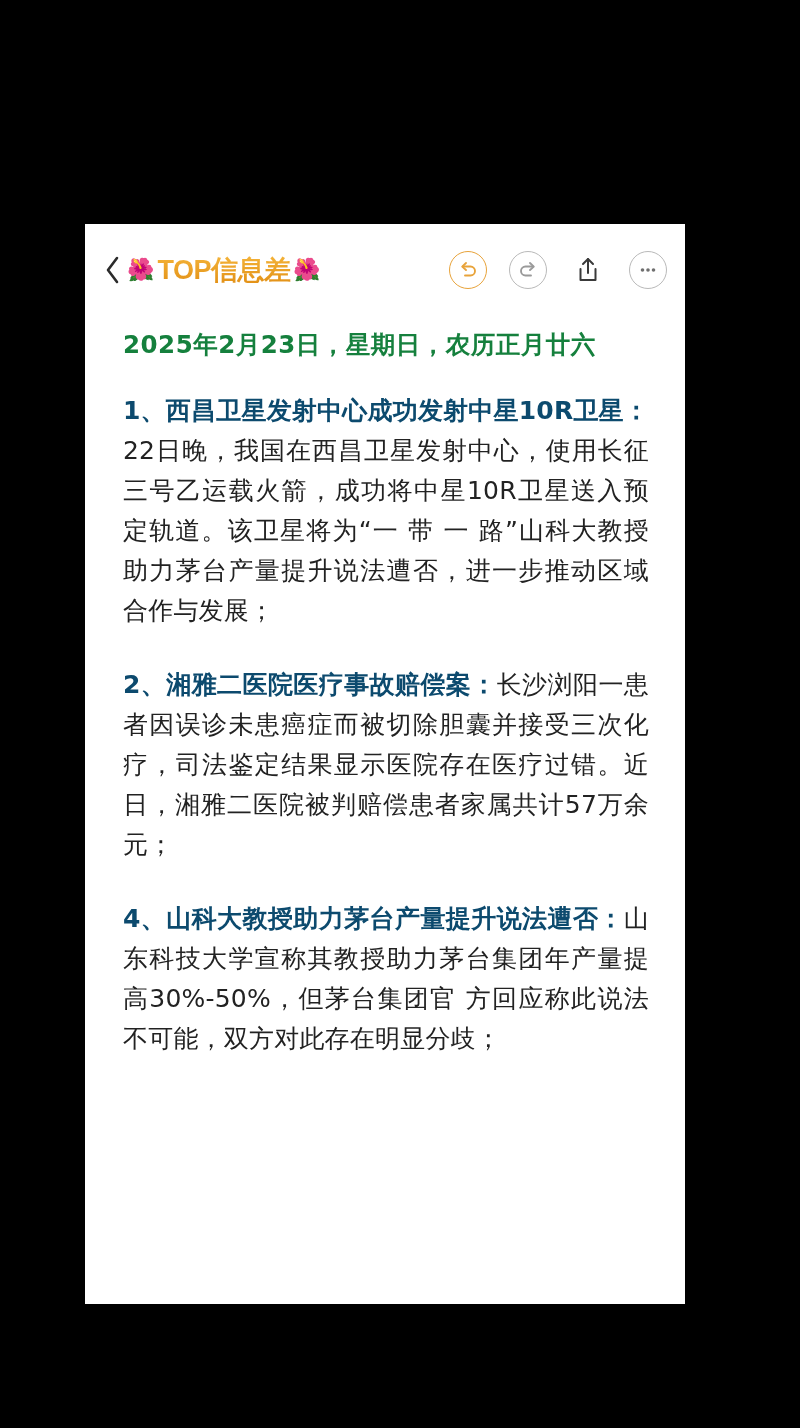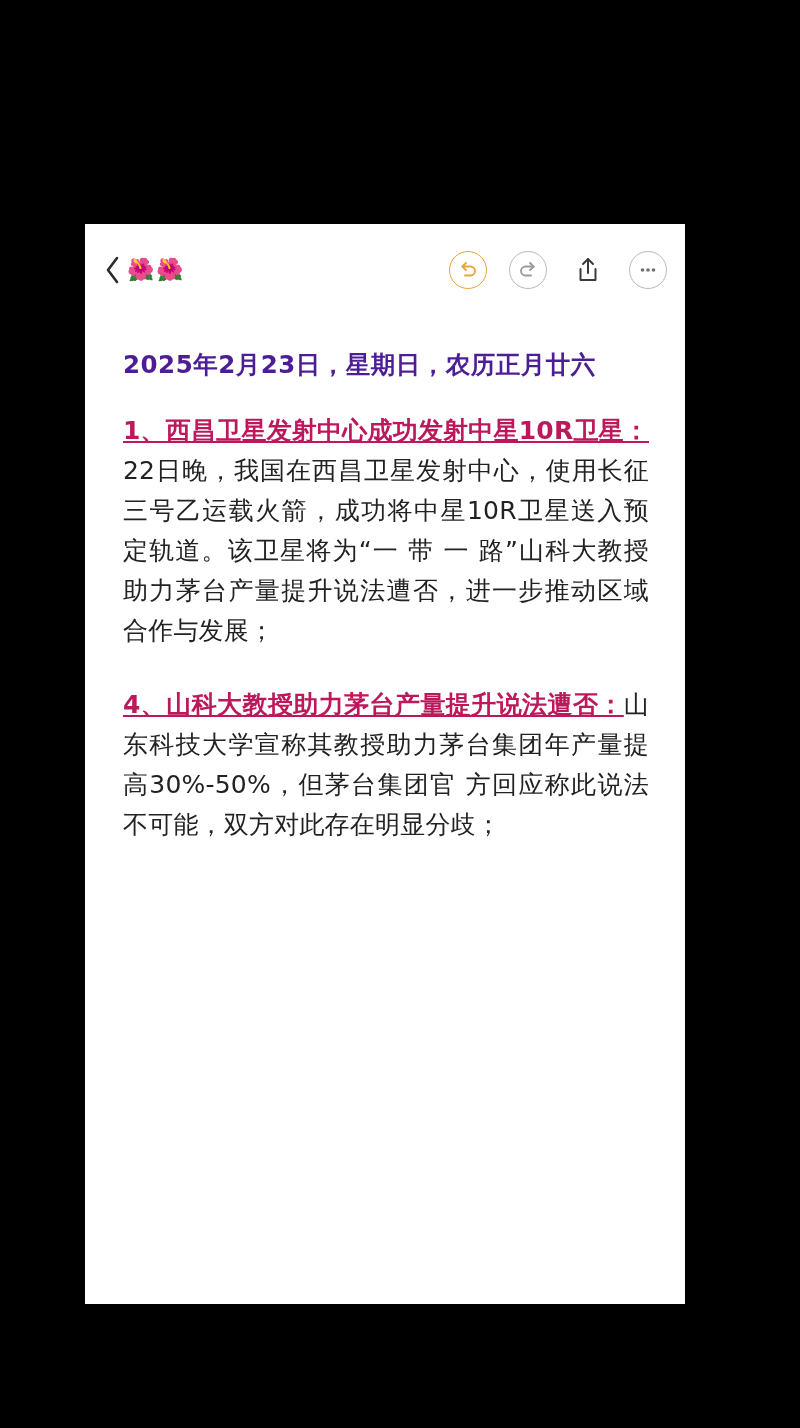--- a/index.html
+++ b/index.html
@@ -105,54 +105,54 @@
   .article {
     padding: 8px 36px 30px 38px;
     box-sizing: border-box;
     color: #1d1d1d;
   }
   .dateline {
     font-family: "DejaVu Sans", sans-serif;
     font-size: 24.5px;
     font-weight: bold;
     letter-spacing: 0.5px;
-    margin: 24px 0 30px 0;
-    color: #4c1d95;
+    margin: 4px 0 30px 0;
+    color: #15803d;
   }
   .item {
     margin: 0 0 34px 0;
     font-family: "DejaVu Sans", sans-serif;
     font-size: 25px;
     line-height: 40px;
     color: #222222;
     letter-spacing: 0.2px;
     text-align: justify;
   }
   .item:last-child { margin-bottom: 4px; }
   .item b {
     font-weight: bold;
-    color: #be185d;
-    text-decoration: underline;
+    color: #0c4a6e;
   }
 </style>
 </head>
 <body>
 
 <div class="screen">
   <div class="card">
 
     <div class="topbar">
       <div class="back-icon">
         <svg width="18" height="30" viewBox="0 0 18 30" fill="none" aria-hidden="true">
           <path d="M14 3 L5 15 L14 27" stroke="#2b2b2b" stroke-width="2.6" stroke-linecap="round" stroke-linejoin="round"></path>
         </svg>
       </div>
 
       <div class="brand">
         <span class="flower">🌺</span>
+        <span class="brand-text"><span>TOP</span><span class="cn">信息差</span></span>
         <span class="flower">🌺</span>
       </div>
 
       <div class="topbar-actions">
         <div class="circle-btn refresh-yellow">
           <svg width="24" height="24" viewBox="0 0 24 24" fill="none" aria-hidden="true">
             <path d="M7 8.5 H14.5 a4.5 4.5 0 0 1 0 9 H9" stroke="#e8a33a" stroke-width="1.9" stroke-linecap="round" fill="none"></path>
             <path d="M10 5 L6.2 8.6 L10 12" stroke="#e8a33a" stroke-width="1.9" stroke-linecap="round" stroke-linejoin="round" fill="none"></path>
           </svg>
         </div>
@@ -179,18 +179,21 @@
       </div>
     </div>
 
     <div class="article">
       <div class="dateline">2025年2月23日，星期日，农历正月廿六</div>
 
       <p class="item">
         <b>1、西昌卫星发射中心成功发射中星10R卫星：</b><span>22日晚，我国在西昌卫星发射中心，使用长征三号乙运载火箭，成功将中星10R卫星送入预定轨道。该卫星将为“一 带 一 路”山科大教授助力茅台产量提升说法遭否，进一步推动区域合作与发展；</span>
       </p>
       <p class="item">
+        <b>2、湘雅二医院医疗事故赔偿案：</b><span>长沙浏阳一患者因误诊未患癌症而被切除胆囊并接受三次化疗，司法鉴定结果显示医院存在医疗过错。近日，湘雅二医院被判赔偿患者家属共计57万余元；</span>
+      </p>
+      <p class="item">
         <b>4、山科大教授助力茅台产量提升说法遭否：</b><span>山东科技大学宣称其教授助力茅台集团年产量提高30%-50%，但茅台集团官 方回应称此说法不可能，双方对此存在明显分歧；</span>
       </p>
     </div>
 
   </div>
 </div>
 
 </body></html>

